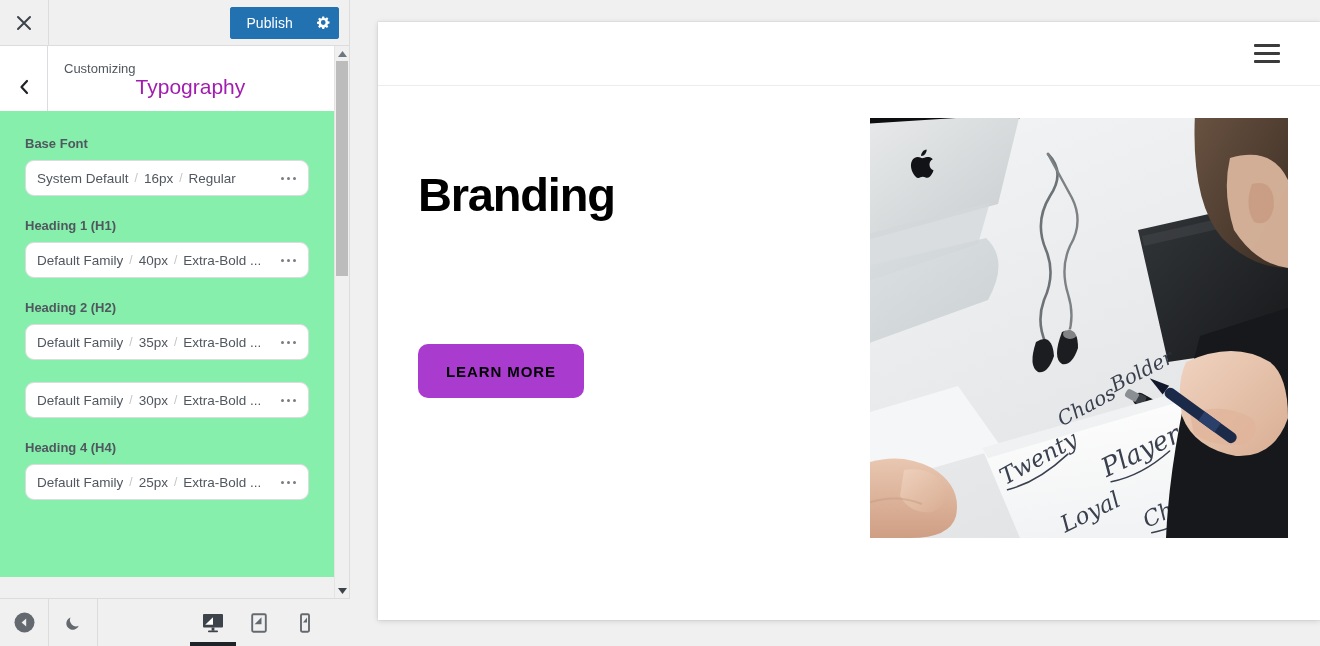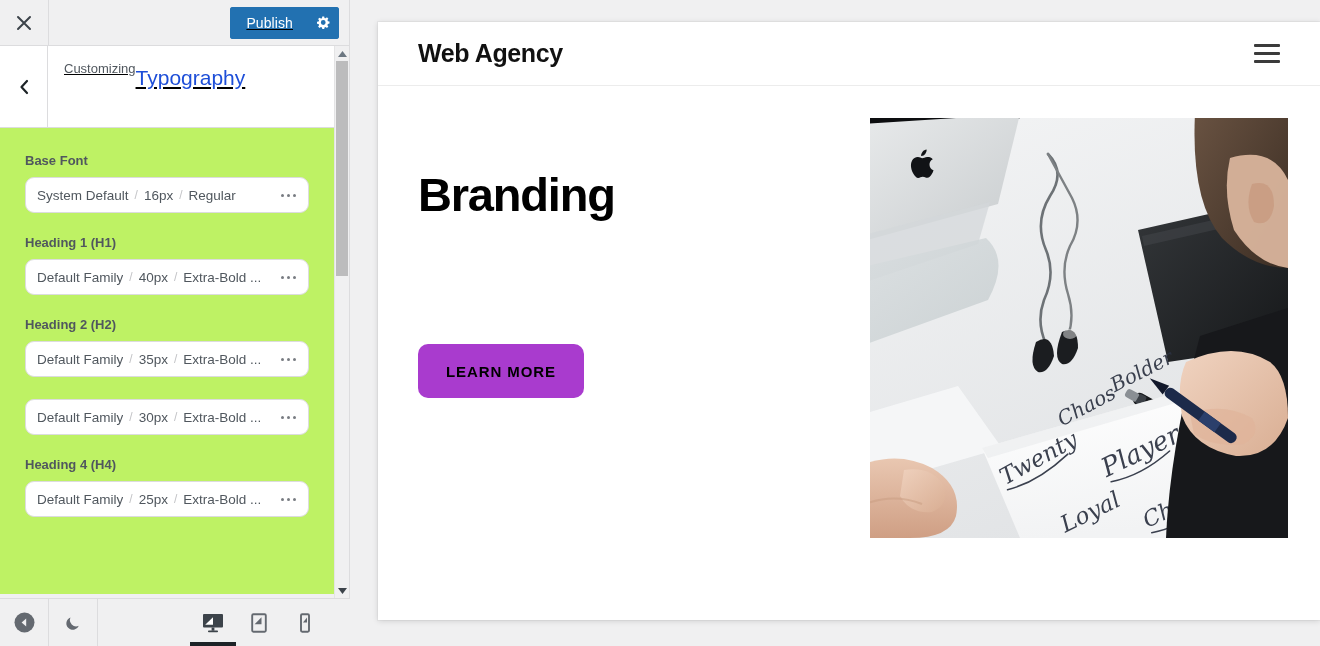--- a/index.html
+++ b/index.html
@@ -11,21 +11,20 @@
   }
   #app { position: relative; width: 1320px; height: 646px; display: flex; }
 
   
   .sidebar {
     position: relative;
     width: 350px; height: 646px;
     background: #f0f0f1;
     flex: 0 0 350px;
     border-right: 1px solid #dcdcde;
-    text-decoration: underline;
   }
 
   
   .cust-header {
     position: relative;
     height: 46px;
     background: #f0f0f1;
     border-bottom: 1px solid #dcdcde;
     display: flex; align-items: center;
   }
@@ -72,32 +71,32 @@
   }
   .panel-title-text {
     padding: 14px 0 0 16px;
     display: flex; flex-direction: row; justify-content: flex-start;
   }
   .panel-eyebrow {
     font-size: 13px; color: #50575e; line-height: 18px;
     font-weight: 400;
   }
   .panel-title {
-    font-size: 21px; color: #1d4ed8; line-height: 30px;
-    font-weight: 400; margin-top: 3px;
+    font-size: 21px; color: #a21caf; line-height: 30px;
+    font-weight: 400; margin-top: 12px;
   }
 
   
   .controls {
     position: absolute;
-    top: 128px; left: 0;
+    top: 111px; left: 0;
     width: 334px; height: 466px;
     padding: 25px 25px 0 25px;
     overflow: hidden;
-    background: #bef264;
+    background: #86efac;
   }
   .control-group { margin-bottom: 22px; }
   .control-label {
     font-size: 13px; font-weight: bold; color: #50575e;
     margin-bottom: 8px; line-height: 16px;
   }
   .control-box {
     height: 36px;
     background: #fff;
     border: 1px solid #dcdcde;
@@ -424,21 +423,20 @@
         </div>
       </div>
     </div>
 
   </div>
 
   <div class="preview-wrap">
     <div class="preview-frame">
 
       <div class="site-header">
-        <div class="site-title">Web Agency</div>
         <div class="header-right">
           <div class="hamburger">
             <span></span>
               <span></span>
               <span></span>
           </div>
         </div>
       </div>
 
       <div class="hero">

